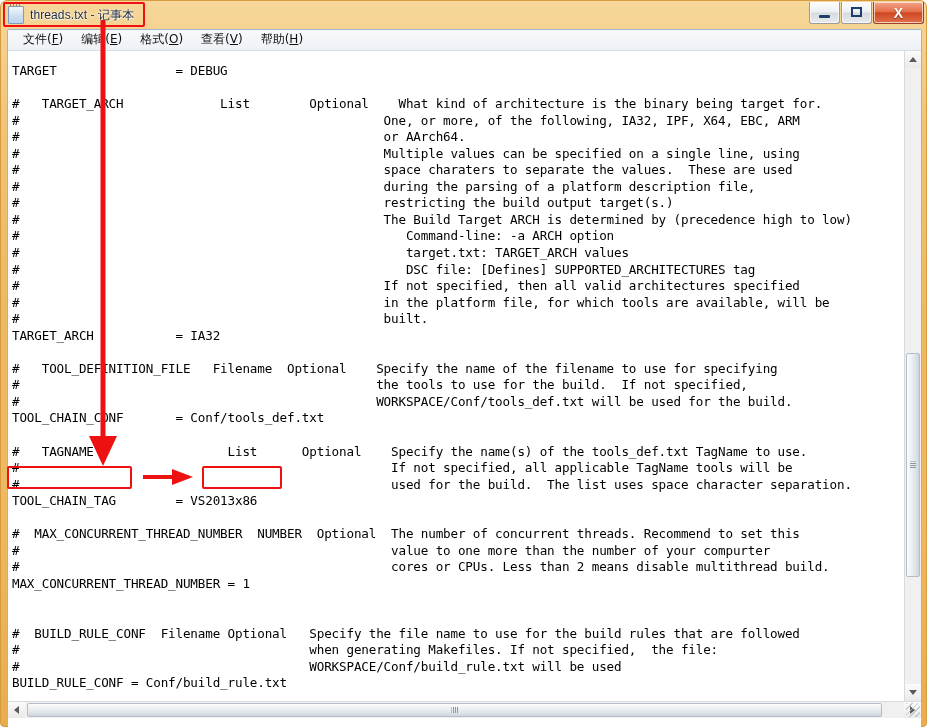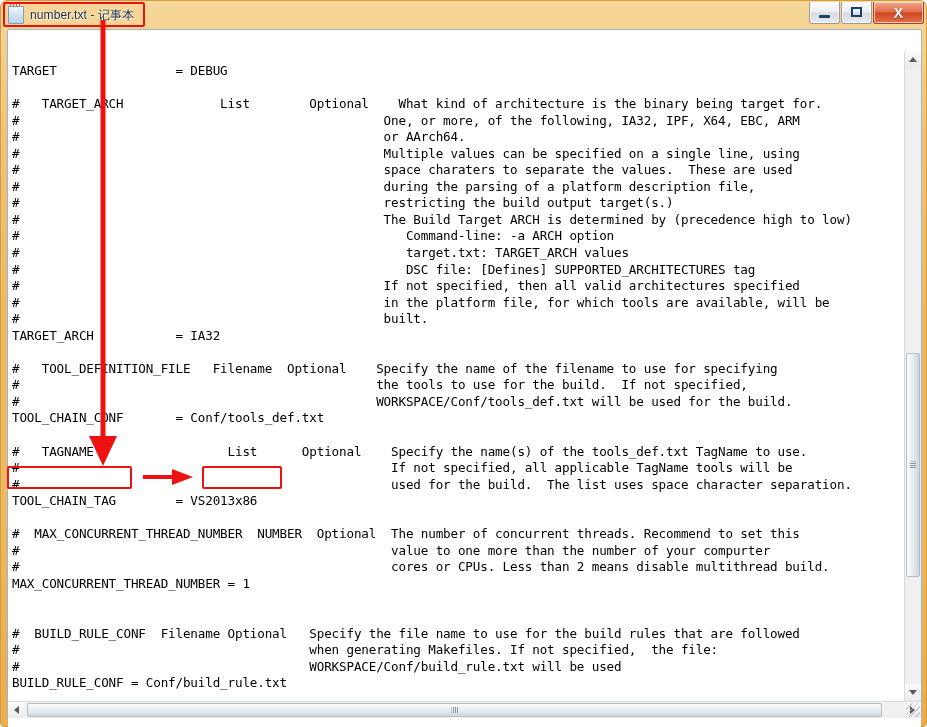--- a/index.html
+++ b/index.html
@@ -317,38 +317,45 @@
   }
 </style>
 </head>
 <body>
 
 <div id="notepad-window">
 
   <div id="title-bar">
     <div id="title-left">
       <div id="app-icon"></div>
-      <span id="title-text">number.txt - 记事本</span>
+      <span id="title-text">threads.txt - 记事本</span>
     </div>
 
     <div id="window-controls">
       <div class="win-btn">
         <span class="glyph-min"></span>
       </div>
       <div class="win-btn">
         <span class="glyph-max"></span>
       </div>
       <div class="win-btn close">
         <span class="glyph-close">X</span>
       </div>
     </div>
   </div>
 
   <div id="client-area">
 
+    <div id="menu-bar">
+      <div class="menu-item">文件(<u>F</u>)</div>
+      <div class="menu-item">编辑(<u>E</u>)</div>
+      <div class="menu-item">格式(<u>O</u>)</div>
+      <div class="menu-item">查看(<u>V</u>)</div>
+      <div class="menu-item">帮助(<u>H</u>)</div>
+    </div>
 
     <div id="text-surface">
       <pre id="text-content">TARGET                = DEBUG
 
 #   TARGET_ARCH             List        Optional    What kind of architecture is the binary being target for.
 #                                                 One, or more, of the following, IA32, IPF, X64, EBC, ARM
 #                                                 or AArch64.
 #                                                 Multiple values can be specified on a single line, using
 #                                                 space charaters to separate the values.  These are used
 #                                                 during the parsing of a platform description file,

